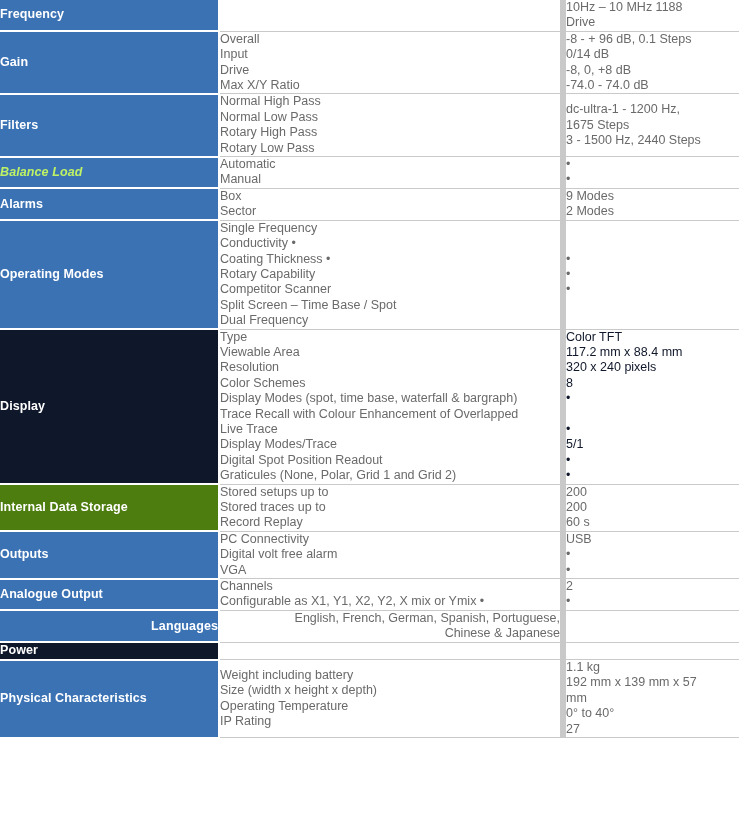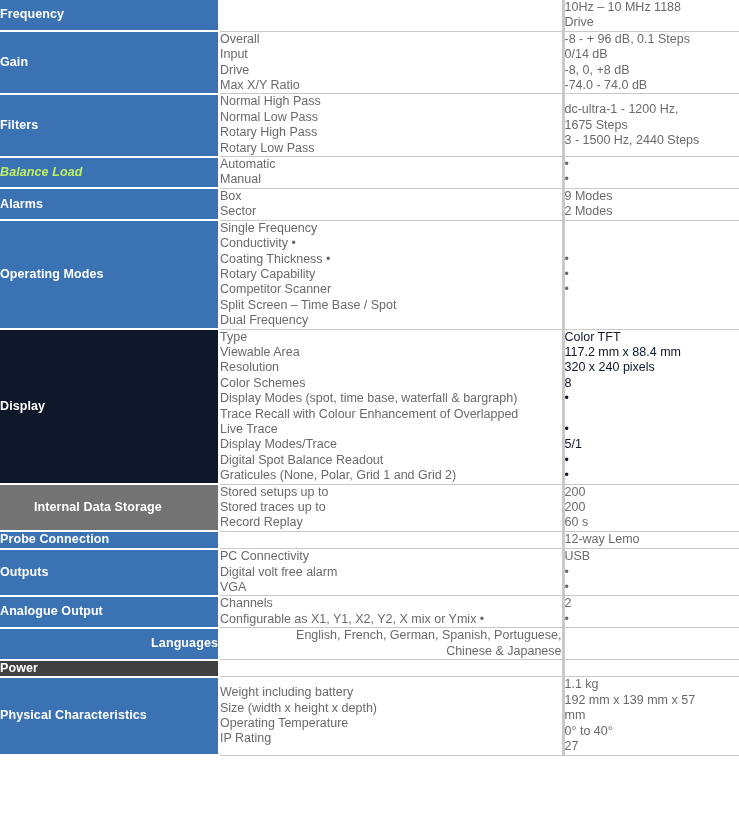--- a/index.html
+++ b/index.html
@@ -46,21 +46,21 @@
     letter-spacing: 0.1px;
     padding: 0 0 0 14px;
     border-right: 2px solid #ffffff;
     border-bottom: 2px solid #ffffff;
     vertical-align: middle;
   }
 
   
   td.feature-cell {
     padding: 5px 8px 5px 13px;
-    border-right: 3px solid #ec4899;
+    border-right: 6px solid #ec4899;
   }
 
   
   td.value-cell {
     padding: 5px 6px 5px 9px;
   }
 
   td.value-cell.short-border {
     border-right: 1px solid #c9c9c9;
   }
@@ -168,57 +168,50 @@
         <td class="label-cell" style="background: #0f172a; color: rgb(255, 255, 255);">Display</td>
         <td class="feature-cell" style="color: rgb(106, 106, 106); border-right-color: rgb(201, 201, 201);">
           <span class="line">Type</span>
           <span class="line">Viewable Area</span>
           <span class="line">Resolution</span>
           <span class="line">Color Schemes</span>
           <span class="line">Display Modes (spot, time base, waterfall &amp; bargraph)</span>
           <span class="line">Trace Recall with Colour Enhancement of Overlapped</span>
           <span class="line">Live Trace</span>
           <span class="line">Display Modes/Trace</span>
-          <span class="line">Digital Spot Balance Readout</span>
+          <span class="line">Digital Spot Position Readout</span>
           <span class="line">Graticules (None, Polar, Grid 1 and Grid 2)</span>
         </td>
         <td class="value-cell" style="color: #0f172a;">
           <span class="line">Color TFT</span>
           <span class="line">117.2 mm x 88.4 mm</span>
           <span class="line">320 x 240 pixels</span>
           <span class="line">8</span>
           <span class="line">•</span>
           <span class="line blank">&nbsp;</span>
           <span class="line">•</span>
           <span class="line">5/1</span>
           <span class="line">•</span>
           <span class="line">•</span>
         </td>
       </tr>
       <tr style="border-bottom-color: rgb(201, 201, 201);">
-        <td class="label-cell" style="background: #737373; color: rgb(255, 255, 255); padding-left: 34px;">Internal Data Storage</td>
+        <td class="label-cell" style="background: #4d7c0f; color: rgb(255, 255, 255);">Internal Data Storage</td>
         <td class="feature-cell" style="color: rgb(106, 106, 106); border-right-color: rgb(201, 201, 201);">
           <span class="line">Stored setups up to</span>
           <span class="line">Stored traces up to</span>
           <span class="line">Record Replay</span>
         </td>
         <td class="value-cell" style="color: rgb(106, 106, 106);">
           <span class="line">200</span>
           <span class="line">200</span>
           <span class="line">60 s</span>
         </td>
       </tr>
       <tr style="border-bottom-color: rgb(201, 201, 201);">
-        <td class="label-cell" style="background: rgb(59, 114, 180); color: rgb(255, 255, 255);">Probe Connection</td>
-        <td class="feature-cell" style="color: rgb(106, 106, 106); border-right-color: rgb(201, 201, 201);"></td>
-        <td class="value-cell" style="color: rgb(106, 106, 106);">
-          <span class="line">12-way Lemo</span>
-        </td>
-      </tr>
-      <tr style="border-bottom-color: rgb(201, 201, 201);">
         <td class="label-cell" style="background: rgb(59, 114, 180); color: rgb(255, 255, 255);">Outputs</td>
         <td class="feature-cell" style="color: rgb(106, 106, 106); border-right-color: rgb(201, 201, 201);">
           <span class="line">PC Connectivity</span>
           <span class="line">Digital volt free alarm</span>
           <span class="line">VGA</span>
         </td>
         <td class="value-cell" style="color: rgb(106, 106, 106);">
           <span class="line">USB</span>
           <span class="line">•</span>
           <span class="line">•</span>
@@ -237,21 +230,21 @@
       </tr>
       <tr style="border-bottom-color: rgb(201, 201, 201); text-align: right;">
         <td class="label-cell" style="background: rgb(59, 114, 180); color: rgb(255, 255, 255);">Languages</td>
         <td class="feature-cell" style="color: rgb(106, 106, 106); border-right-color: rgb(201, 201, 201);">
           <span class="line">English, French, German, Spanish, Portuguese,</span>
           <span class="line">Chinese &amp; Japanese</span>
         </td>
         <td class="value-cell" style="color: rgb(106, 106, 106);"></td>
       </tr>
       <tr style="border-bottom-color: rgb(201, 201, 201);">
-        <td class="label-cell" style="background: #404040; color: rgb(255, 255, 255); margin-left: 6px;">Power</td>
+        <td class="label-cell" style="background: #0f172a; color: rgb(255, 255, 255); margin-left: 6px;">Power</td>
         <td class="feature-cell" style="color: rgb(106, 106, 106); border-right-color: rgb(201, 201, 201);"></td>
         <td class="value-cell" style="color: rgb(106, 106, 106);"></td>
       </tr>
       <tr style="border-bottom-color: rgb(201, 201, 201);">
         <td class="label-cell" style="background: rgb(59, 114, 180); color: rgb(255, 255, 255);">Physical Characteristics</td>
         <td class="feature-cell" style="color: rgb(106, 106, 106); border-right-color: rgb(201, 201, 201);">
           <span class="line">Weight including battery</span>
           <span class="line">Size (width x height x depth)</span>
           <span class="line">Operating Temperature</span>
           <span class="line">IP Rating</span>

